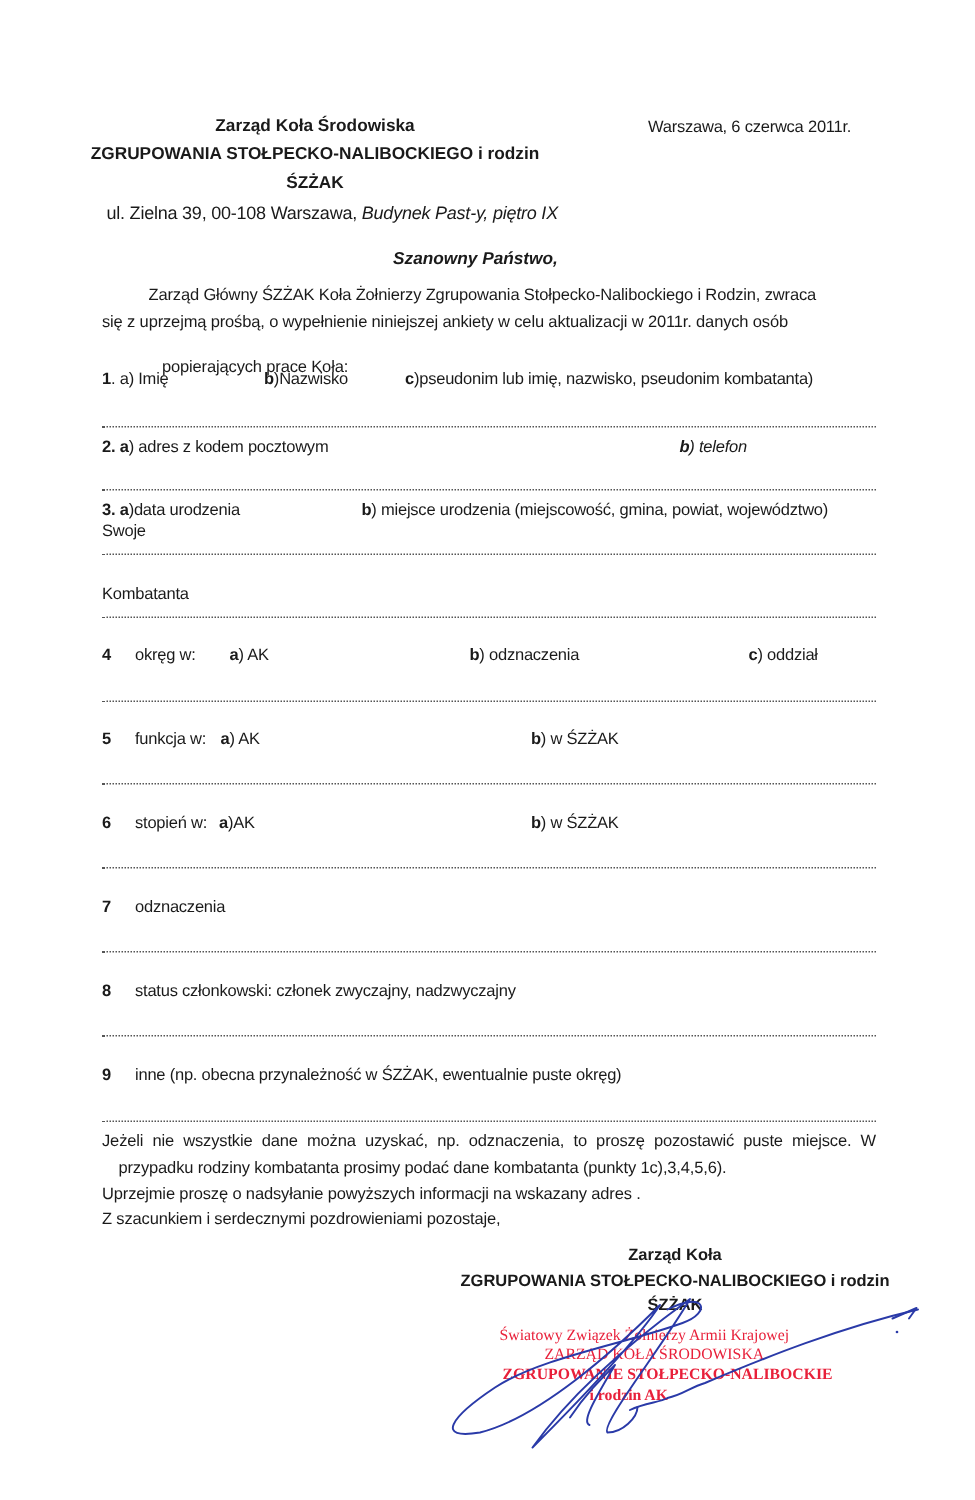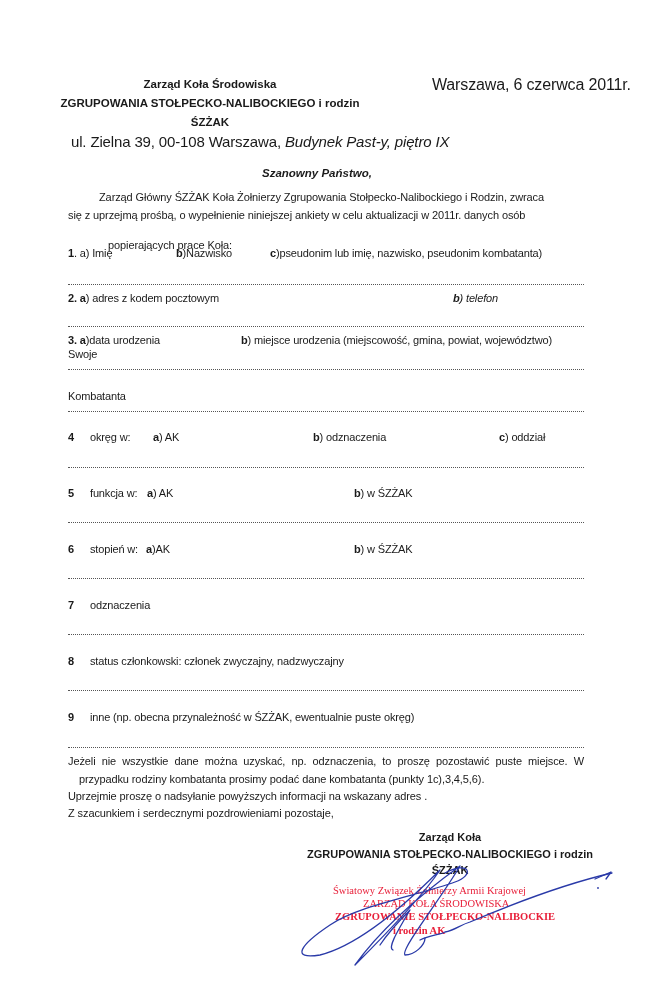--- a/index.html
+++ b/index.html
@@ -24,22 +24,22 @@
       white-space: nowrap; font-size: 10.5px; line-height: 12px;
     }
     svg.sig { position: absolute; left: 0; top: 0; width: 650px; height: 1000px; pointer-events: none; }
   </style>
 </head>
 <body>
 
 <div class="abs hdr" style="top:78px;">Zarząd Koła Środowiska</div>
 <div class="abs hdr" style="top:97px;">ZGRUPOWANIA STOŁPECKO-NALIBOCKIEGO i rodzin</div>
 <div class="abs hdr" style="top:116px;">ŚZŻAK</div>
-<div class="abs t" style="top:135px; left:71px; font-size:15px;"><span>ul. Zielna 39, 00-108 Warszawa, </span><span class="i">Budynek  Past-y, piętro IX</span></div>
-<div class="abs t" style="top:78px; left:432px; font-size:16px;">Warszawa, 6 czerwca 2011r.</div>
+<div class="abs t" style="top:135px; left:71px; font-size:12px;"><span>ul. Zielna 39, 00-108 Warszawa, </span><span class="i">Budynek  Past-y, piętro IX</span></div>
+<div class="abs t" style="top:78px; left:432px; font-size:11px;">Warszawa, 6 czerwca 2011r.</div>
 
 <div class="abs b i" style="top:167px; left:262px; font-size:11.5px;">Szanowny Państwo,</div>
 
 <div class="abs para" style="top:188px; left:99px;">Zarząd Główny ŚZŻAK Koła Żołnierzy Zgrupowania Stołpecko-Nalibockiego i Rodzin, zwraca</div>
 <div class="abs para" style="top:206px; left:68px;">się z uprzejmą prośbą,  o wypełnienie niniejszej ankiety w celu aktualizacji w 2011r. danych osób</div>
 <div class="abs para" style="top:236px; left:68px;margin-left:40px;">popierających prace Koła:</div>
 
 <div class="abs t" style="top:246px; left:68px;">
   <span class="b">1</span><span>.&nbsp;</span><span>a</span><span>) Imię</span>
 </div>

